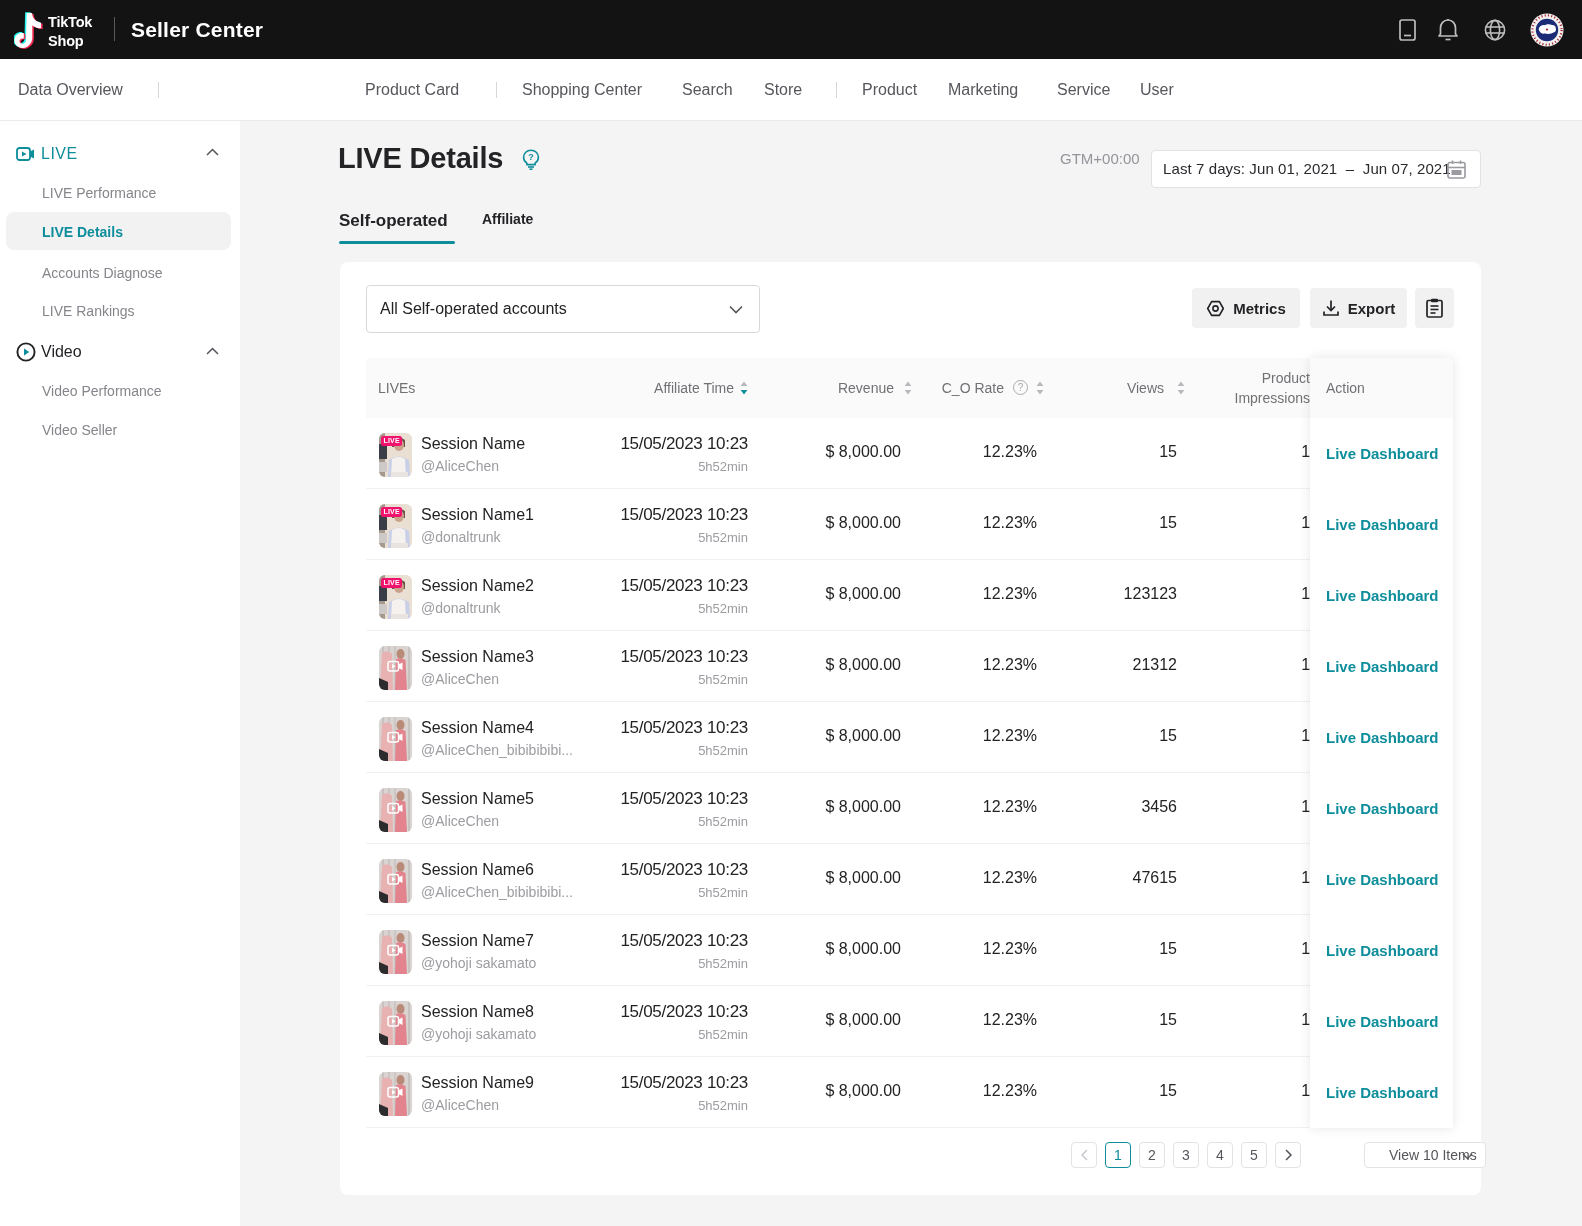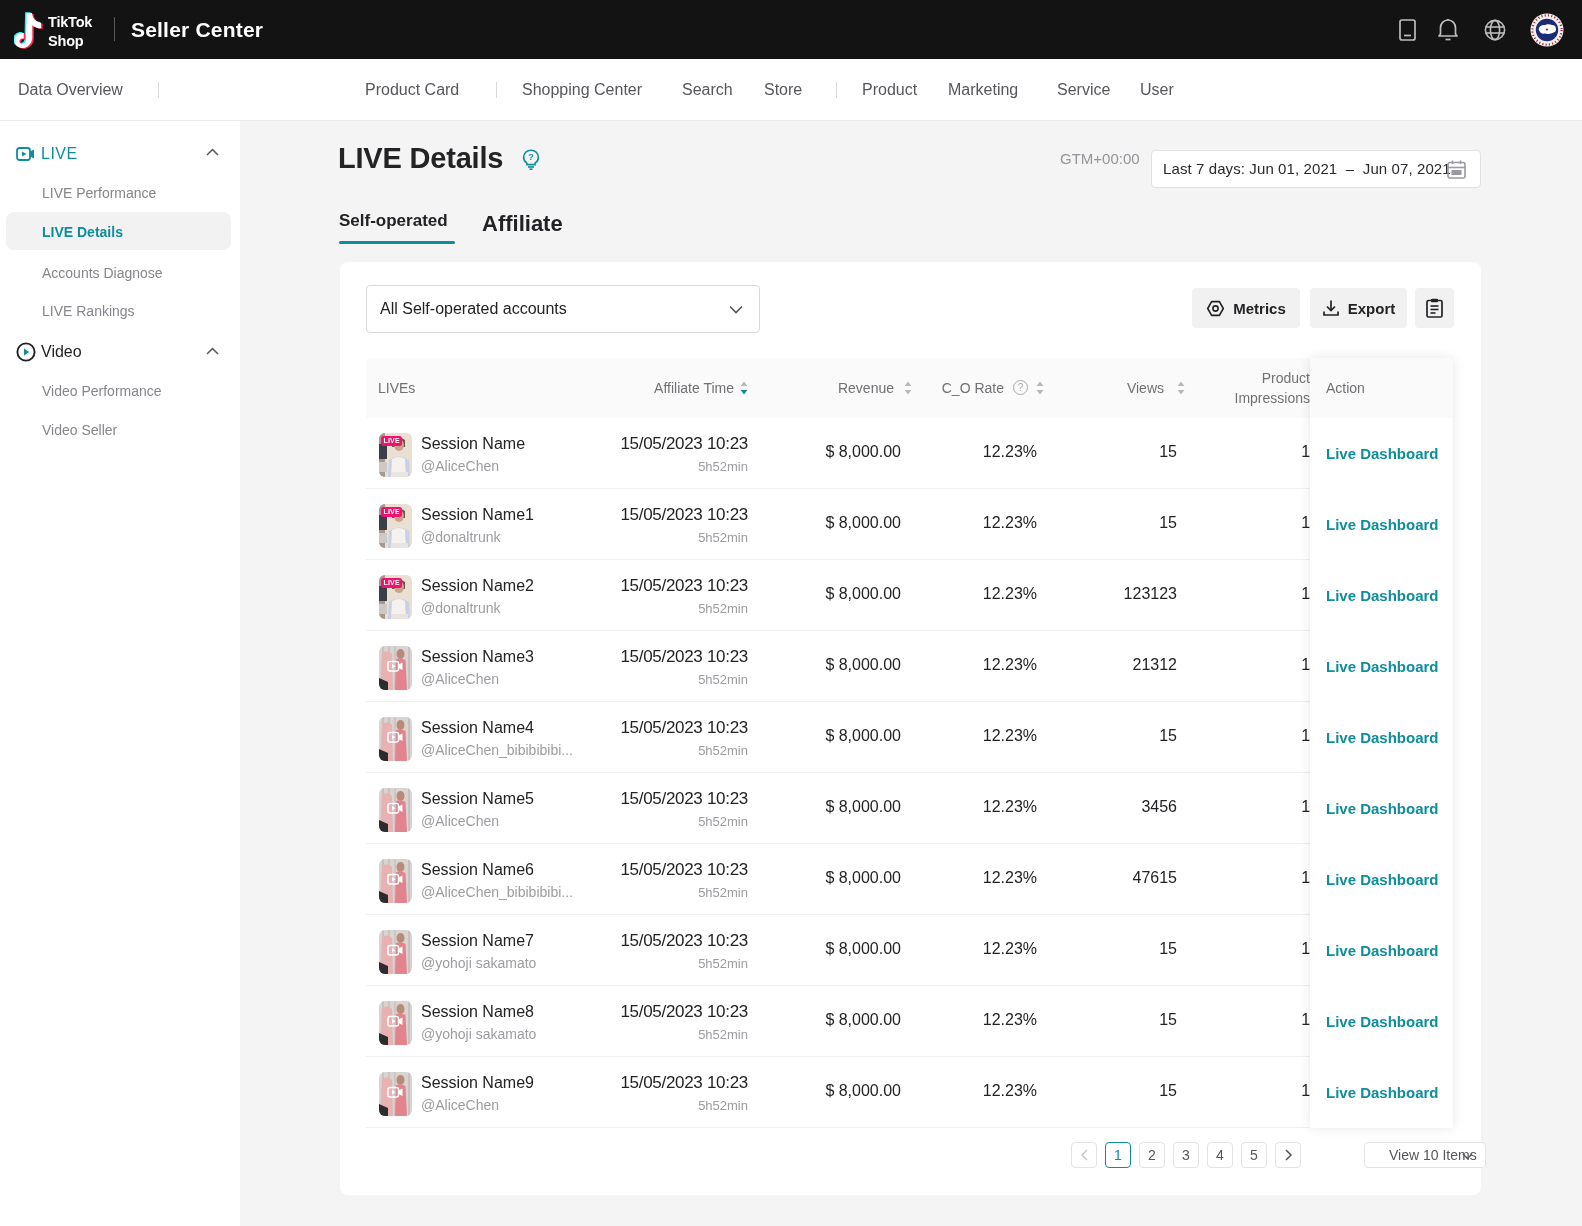--- a/index.html
+++ b/index.html
@@ -20,21 +20,21 @@
 .snav { position:absolute; font-size:14px; color:#85858b; }
 .shead { position:absolute; font-size:16px; color:#1f1f23; }
 .schev { position:absolute; }
 .ssel { position:absolute; left:6px; width:225px; height:38px; background:#f2f2f3; border-radius:8px; }
 
 .main { position:absolute; left:240px; top:121px; width:1342px; height:1105px; background:#f4f4f5; }
 .h1 { position:absolute; left:98px; top:21px; font-size:29px; font-weight:700; color:#232326; letter-spacing:-.2px; }
 .gtm { position:absolute; left:820px; top:29px; font-size:15px; color:#94949a; }
 .datebox { position:absolute; left:911px; top:19px; width:330px; height:38px; background:#fff; border:1px solid #e2e2e4; border-radius:4px; font-size:15px; color:#2a2a2e; line-height:36px; padding-left:11px; letter-spacing:.1px;margin-top:10px; }
 .tab1 { position:absolute; left:99px; top:90px; font-size:17px; font-weight:700; color:#222226; }
-.tab2 { position:absolute; left:242px; top:90px; font-size:22px; font-weight:700; color:#222226; }
+.tab2 { position:absolute; left:242px; top:90px; font-size:14px; font-weight:700; color:#222226; }
 .tabu { position:absolute; left:99px; top:120px; width:116px; height:3px; background:#0e8d9b; border-radius:2px; }
 
 .card { position:absolute; left:100px; top:141px; width:1141px; height:933px; background:#fff; border-radius:8px; }
 .dd { position:absolute; left:26px; top:23px; width:394px; height:48px; border:1px solid #d8d8da; border-radius:4px; font-size:16px; color:#232326; line-height:46px; padding-left:13px; }
 .btn { position:absolute; top:26px; height:40px; background:#f1f1f2; border-radius:4px; font-size:15px; font-weight:700; color:#232326; display:flex; align-items:center; justify-content:center; gap:8px; }
 
 .thead { position:absolute; left:26px; top:96px; width:1087px; height:60px; background:#fafafa; border-radius:4px 0 0 0; font-size:14px; color:#717175; }
 .thc { position:absolute; display:flex; align-items:center; }
 .trow { position:absolute; left:26px; width:1087px; height:71px; border-bottom:1px solid #f0f0f0; overflow:hidden; }
 .thumb { position:absolute; left:13px; top:15px; width:33px; height:44px; border-radius:6px; overflow:hidden; }

